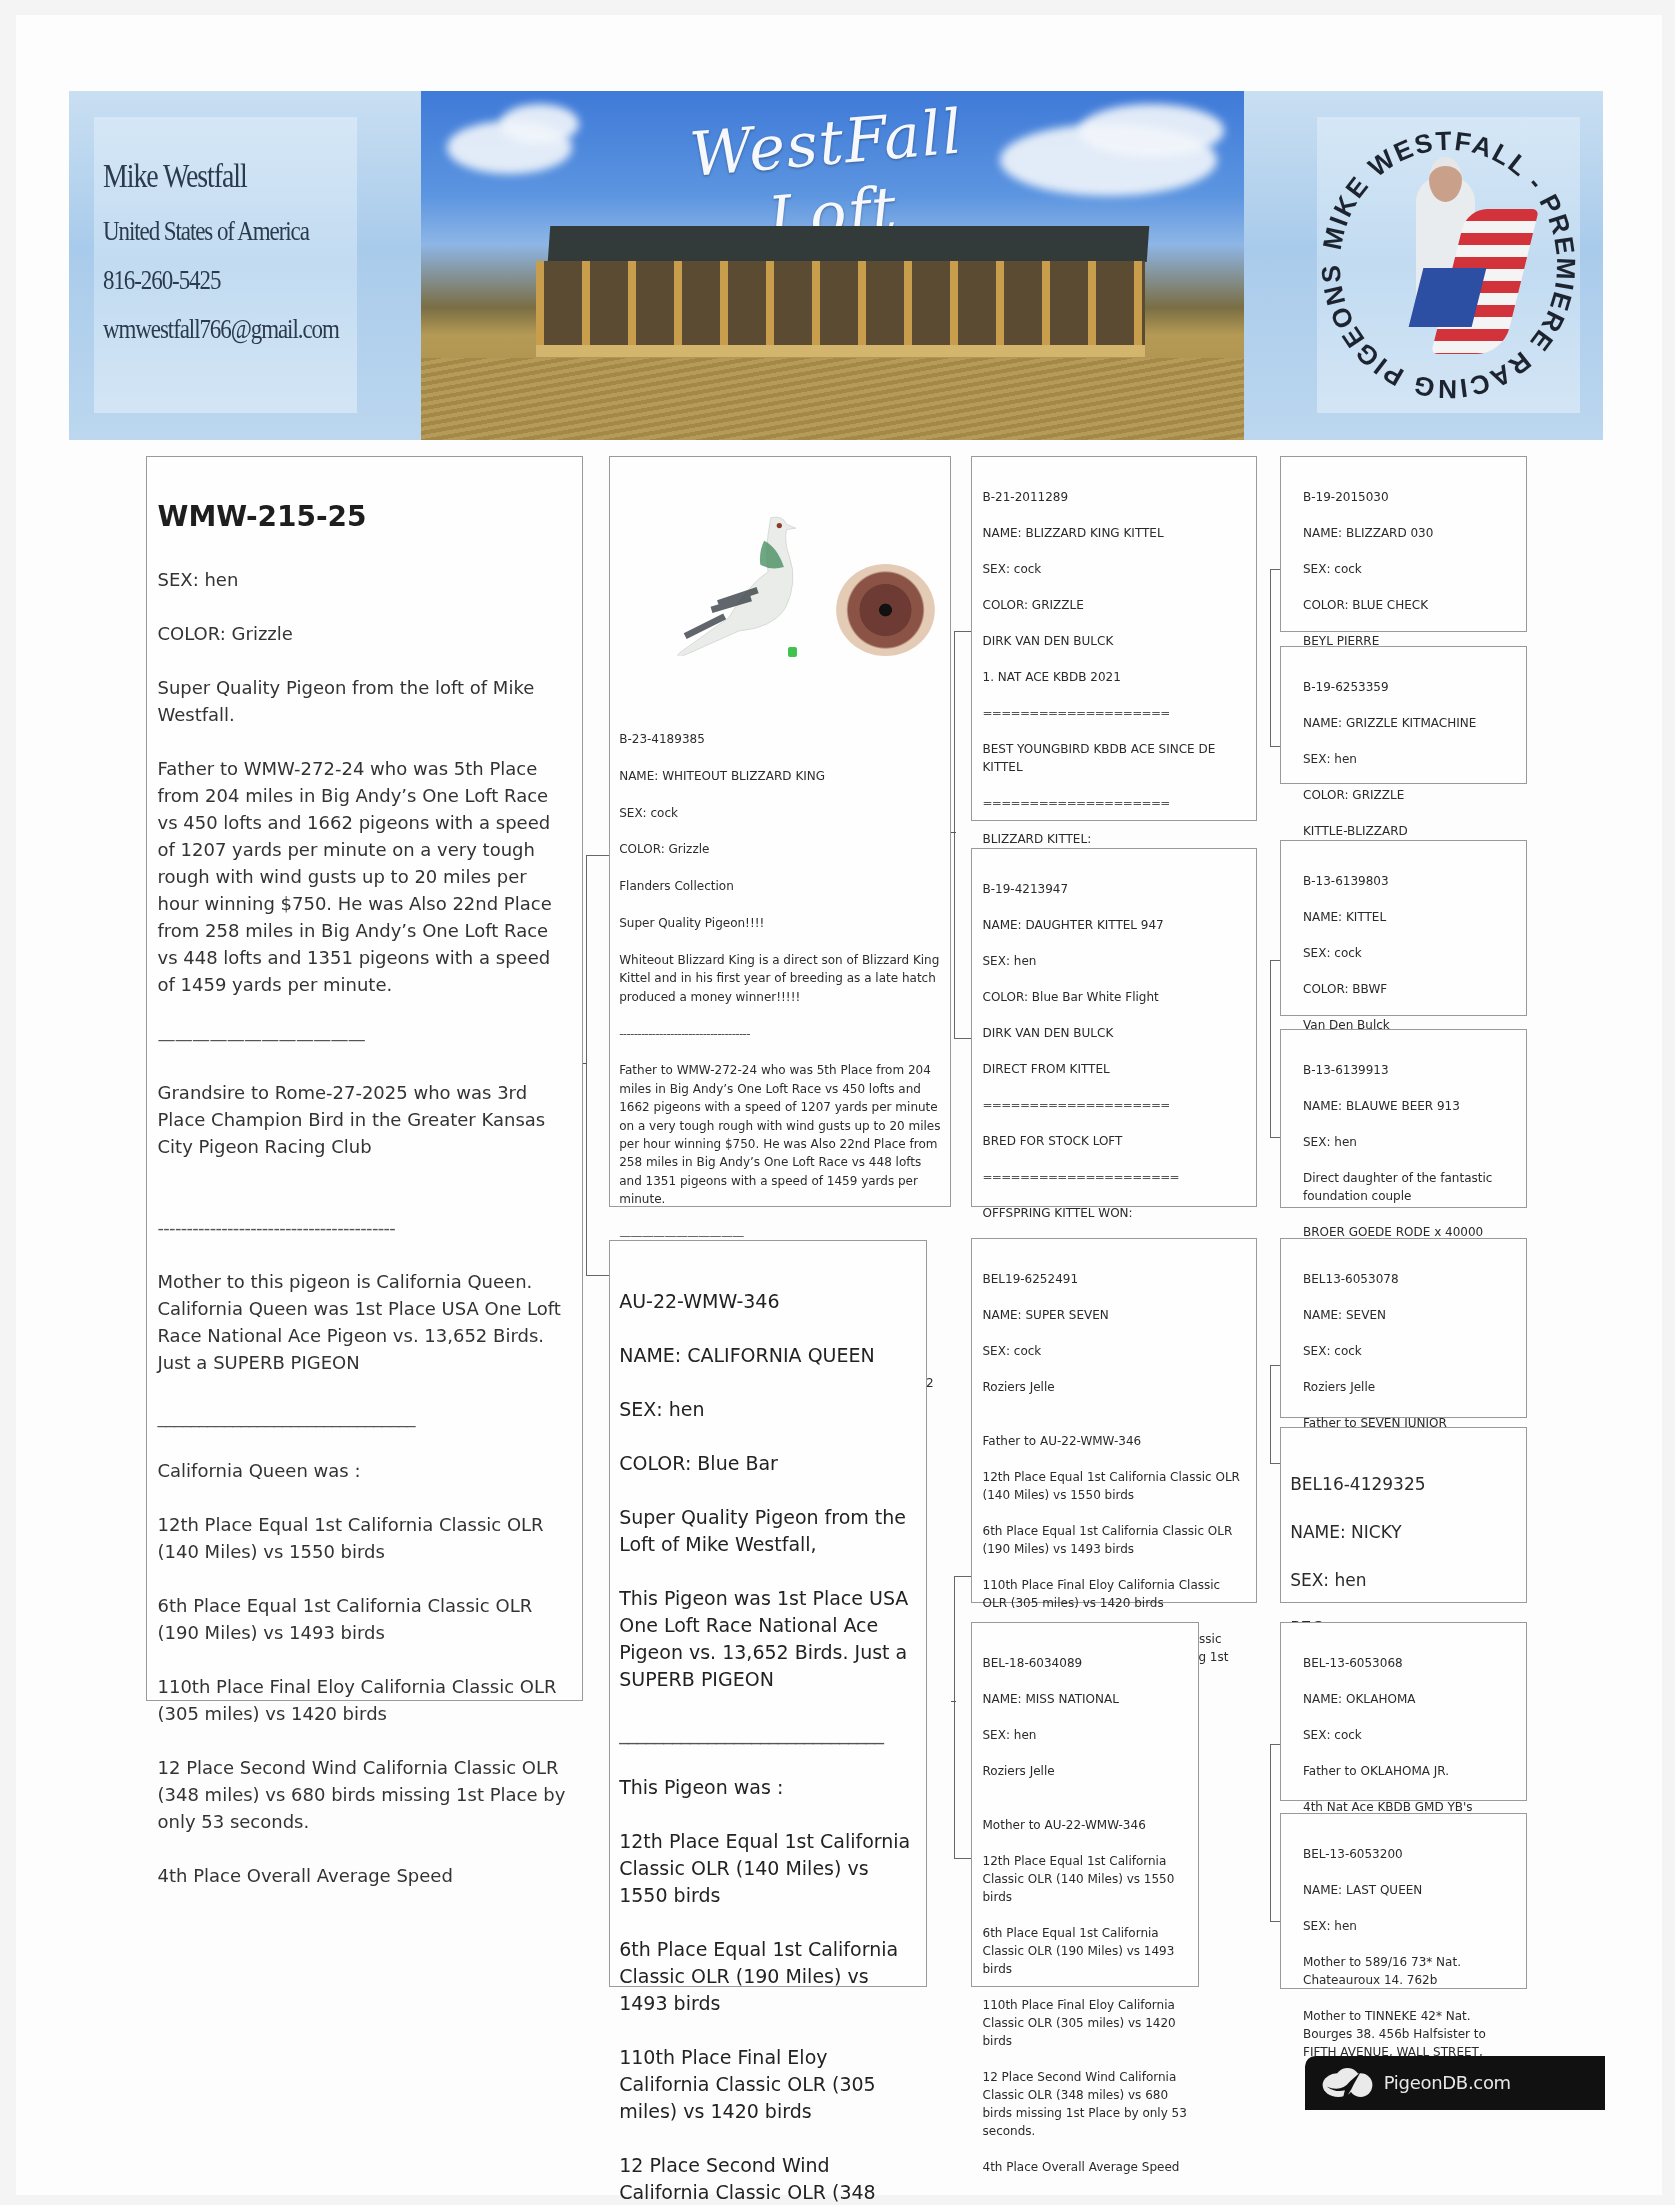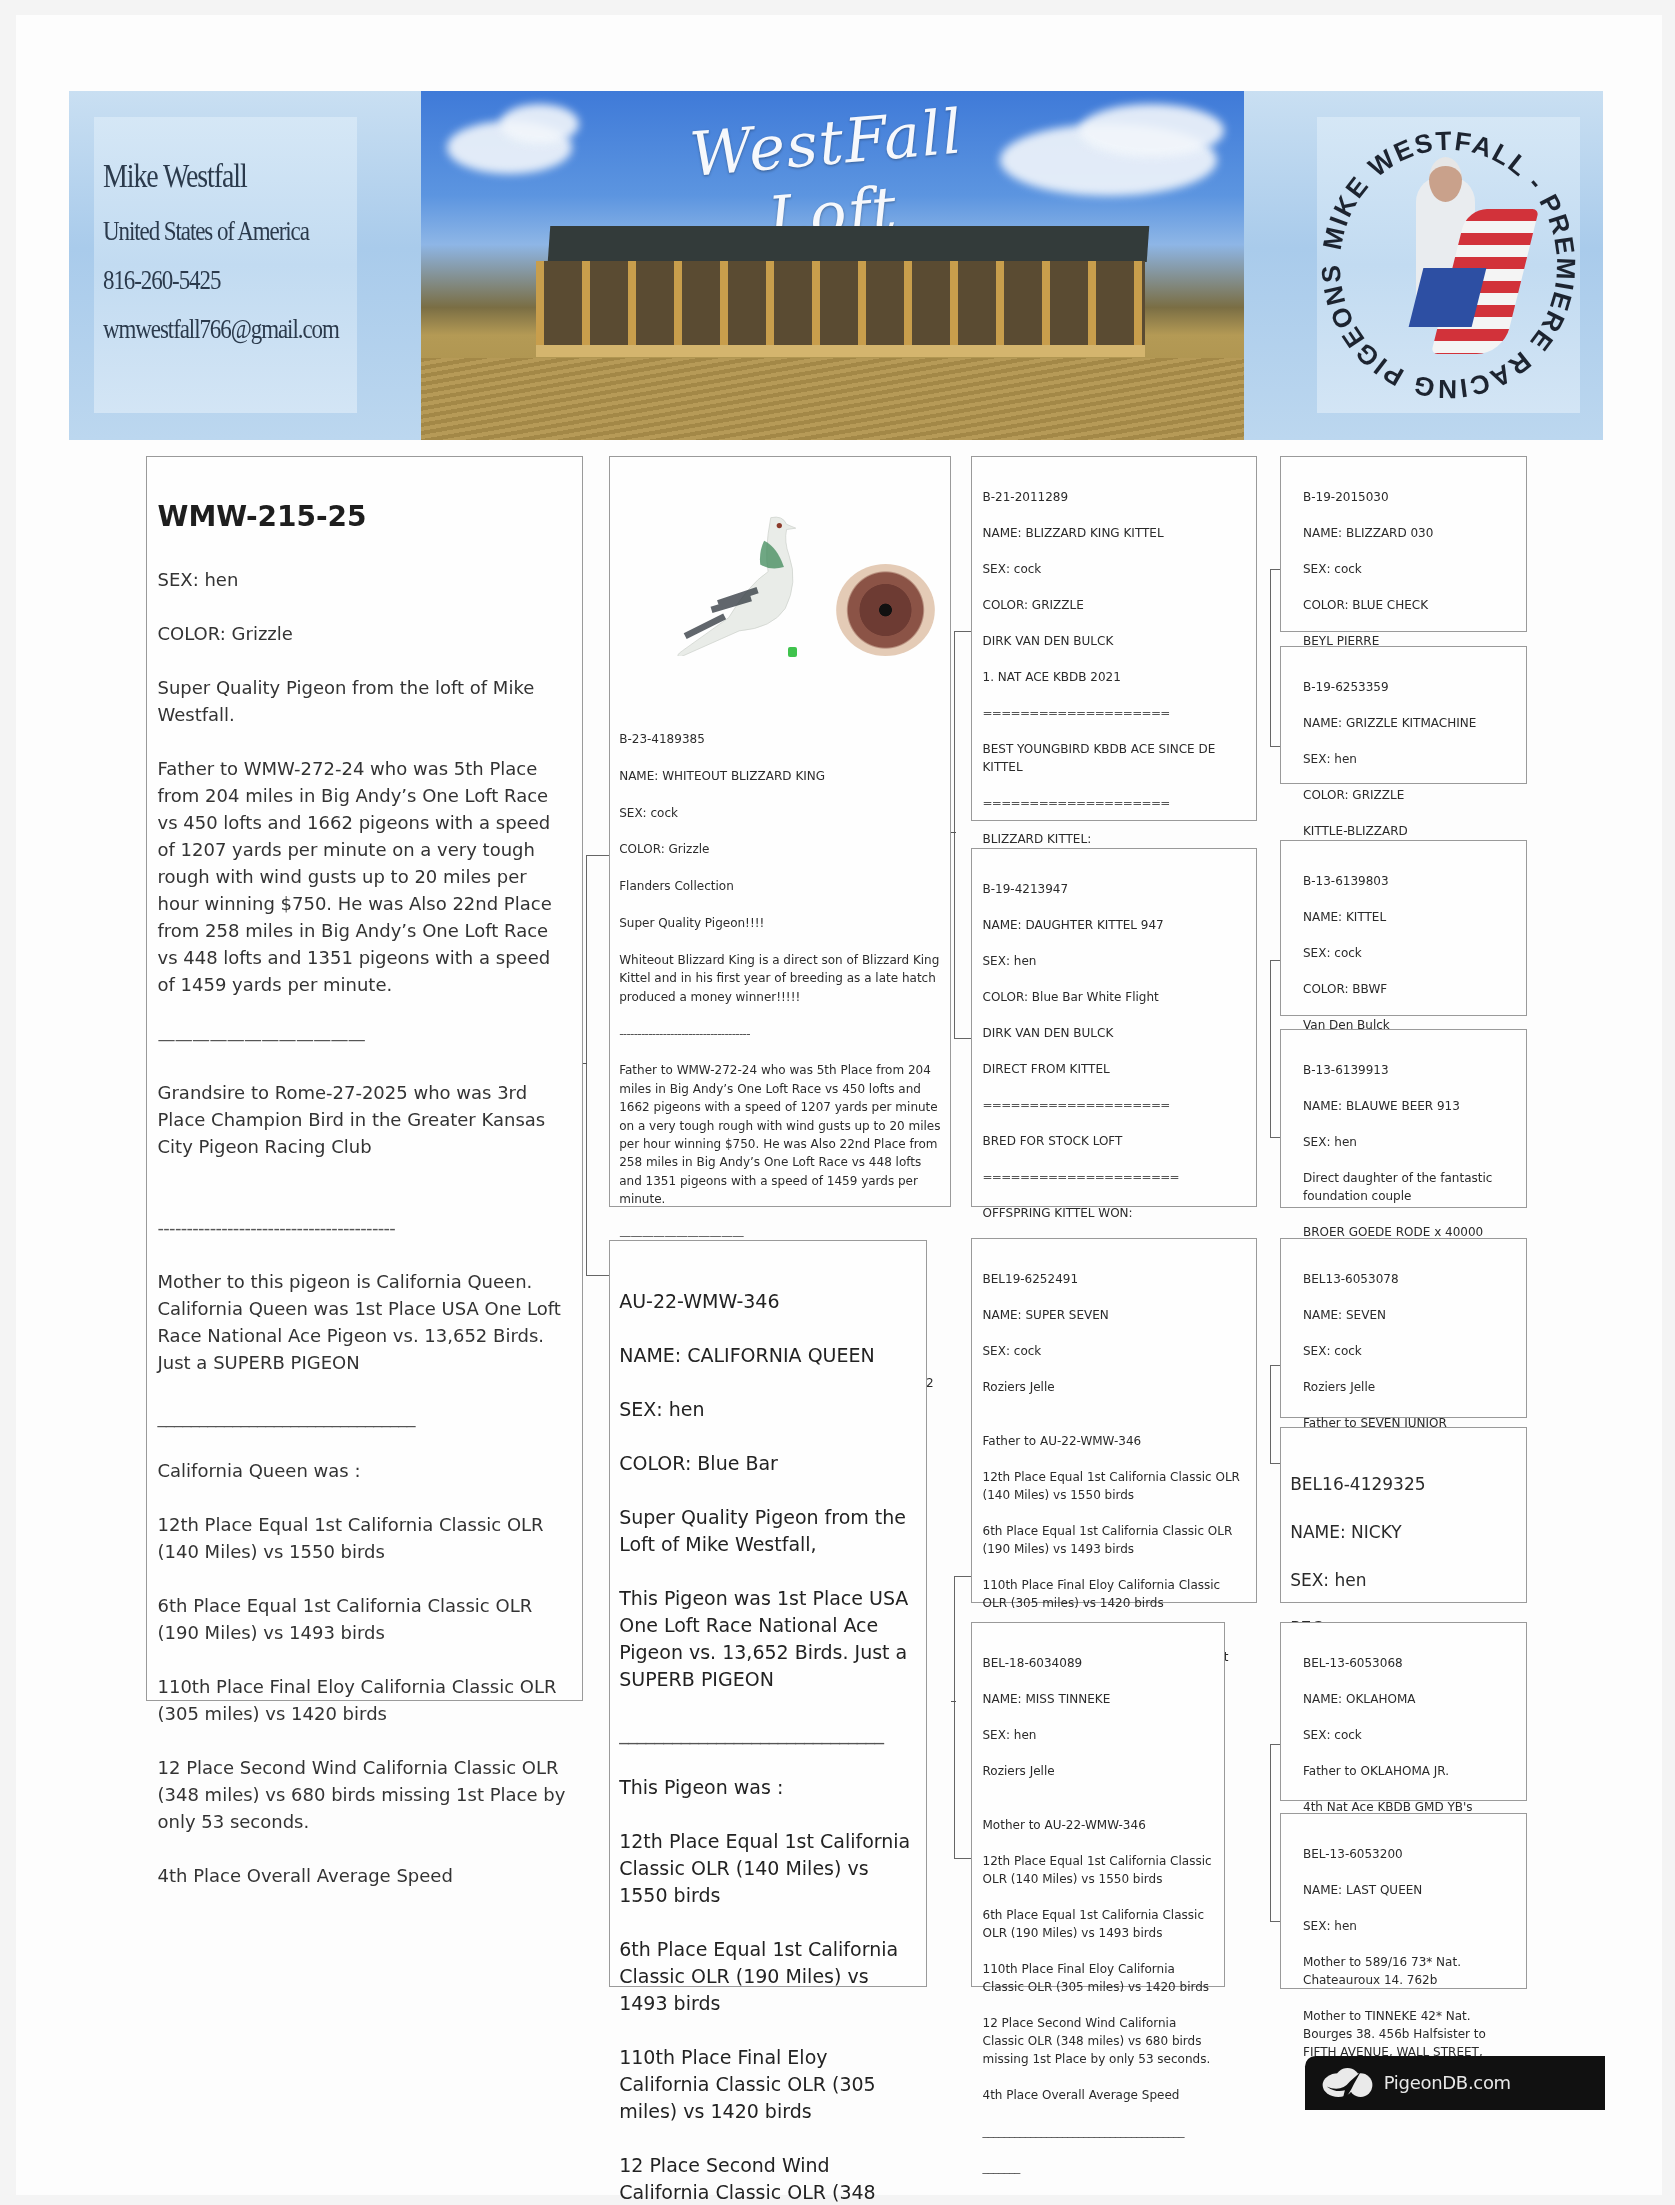--- a/index.html
+++ b/index.html
@@ -66,21 +66,21 @@
     white-space: pre-line;
   }
   .main-box { left: 130px; top: 441px; width: 437px; height: 1245px; padding: 14.5px 10.5px; font-size: 18px; line-height: 27px; color: #333; }
   .main-box .ring { font-size: 28px; font-weight: bold; color: #1e1e1e; line-height: 37px; margin-bottom: 4px; }
   .sire-box { left: 593px; top: 441px; width: 342px; height: 751px; padding: 10.5px 9.2px; font-size: 12px; line-height: 18.4px; color: #2c2c2c; }
   .dam-box { left: 593px; top: 1225px; width: 318px; height: 747px; padding: 20px 9.2px; font-size: 19px; line-height: 27px; color: #222; }
   .g-box { font-size: 12px; line-height: 18px; padding: 13px 10.5px; }
   .ss { left: 955px; top: 441px; width: 286px; height: 365px; }
   .sd { left: 955px; top: 833px; width: 286px; height: 359px; }
   .ds { left: 955px; top: 1223px; width: 286px; height: 365px; }
-  .dd { left: 955px; top: 1607px; width: 254px; height: 365px; }
+  .dd { left: 955px; top: 1607px; width: 228px; height: 365px; }
   .gg { left: 1264px; width: 247px; font-size: 12px; line-height: 18px; padding: 13px 22px; }
   .gg1 { top: 441px; height: 176px; }
   .gg2 { top: 631px; height: 138px; }
   .gg3 { top: 825px; height: 176px; }
   .gg4 { top: 1014px; height: 179px; }
   .gg5 { top: 1223px; height: 180px; }
   .gg6 { top: 1412px; height: 176px; font-size: 17px; line-height: 24px; padding: 20px 9.2px; }
   .gg7 { top: 1607px; height: 179px; }
   .gg8 { top: 1798px; height: 176px; }
   .rule { display: block; color: #555; letter-spacing: -0.7px; }
@@ -271,21 +271,21 @@
     <div>6th Place Equal 1st California Classic OLR (190 Miles) vs 1493 birds</div>
     <div>110th Place Final Eloy California Classic OLR (305 miles) vs 1420 birds</div>
     <div>12 Place Second Wind California Classic OLR (348 miles) vs 680 birds missing 1st Place by only 53 seconds.</div>
     <div>4th Place Overall Average Speed</div>
     <div class="rule">______________________________________</div>
     <div class="rule">_______</div>
   </div>
 
   <div class="box g-box dd">
     <div>BEL-18-6034089</div>
-    <div>NAME: MISS TINNEKE</div>
+    <div>NAME: MISS NATIONAL</div>
     <div>SEX: hen</div>
     <div>Roziers Jelle</div>
     <div> </div>
     <div>Mother to AU-22-WMW-346</div>
     <div>12th Place Equal 1st California Classic OLR (140 Miles) vs 1550 birds</div>
     <div>6th Place Equal 1st California Classic OLR (190 Miles) vs 1493 birds</div>
     <div>110th Place Final Eloy California Classic OLR (305 miles) vs 1420 birds</div>
     <div>12 Place Second Wind California Classic OLR (348 miles) vs 680 birds missing 1st Place by only 53 seconds.</div>
     <div>4th Place Overall Average Speed</div>
     <div class="rule">______________________________________</div>

